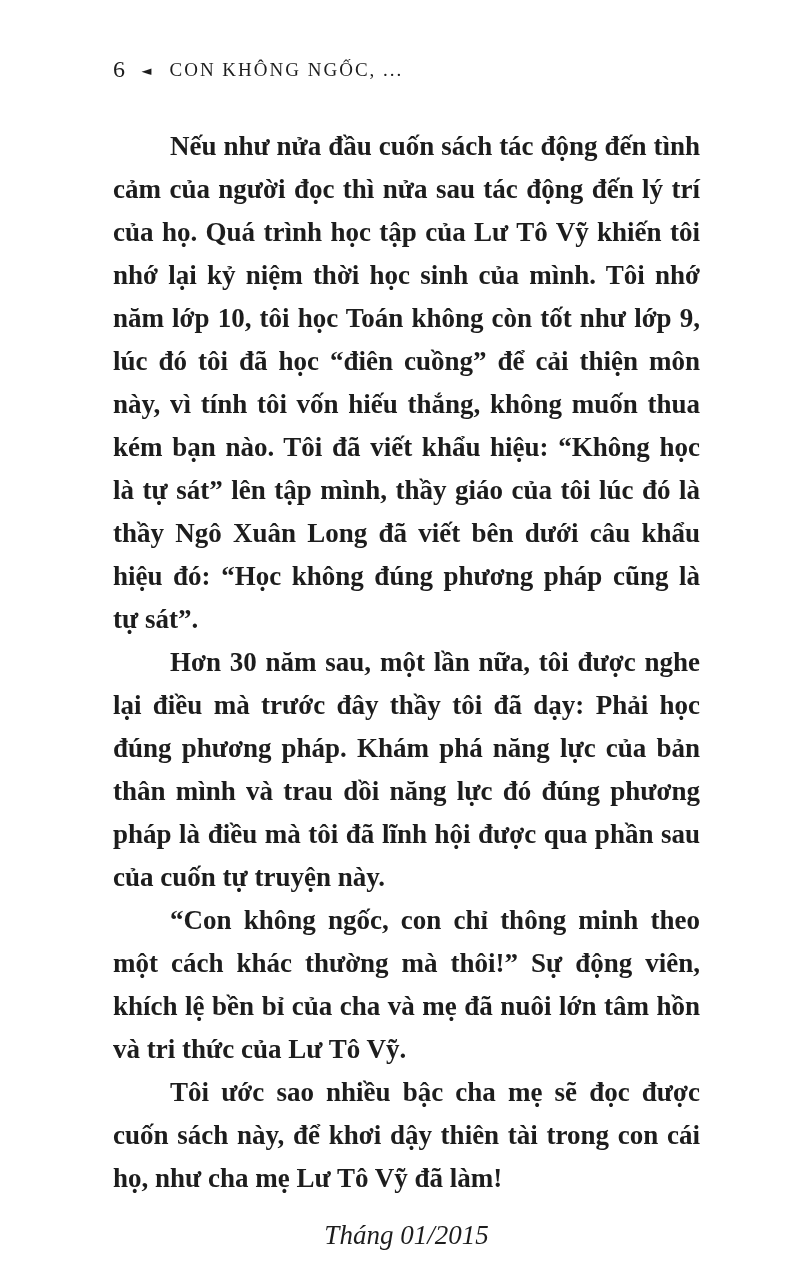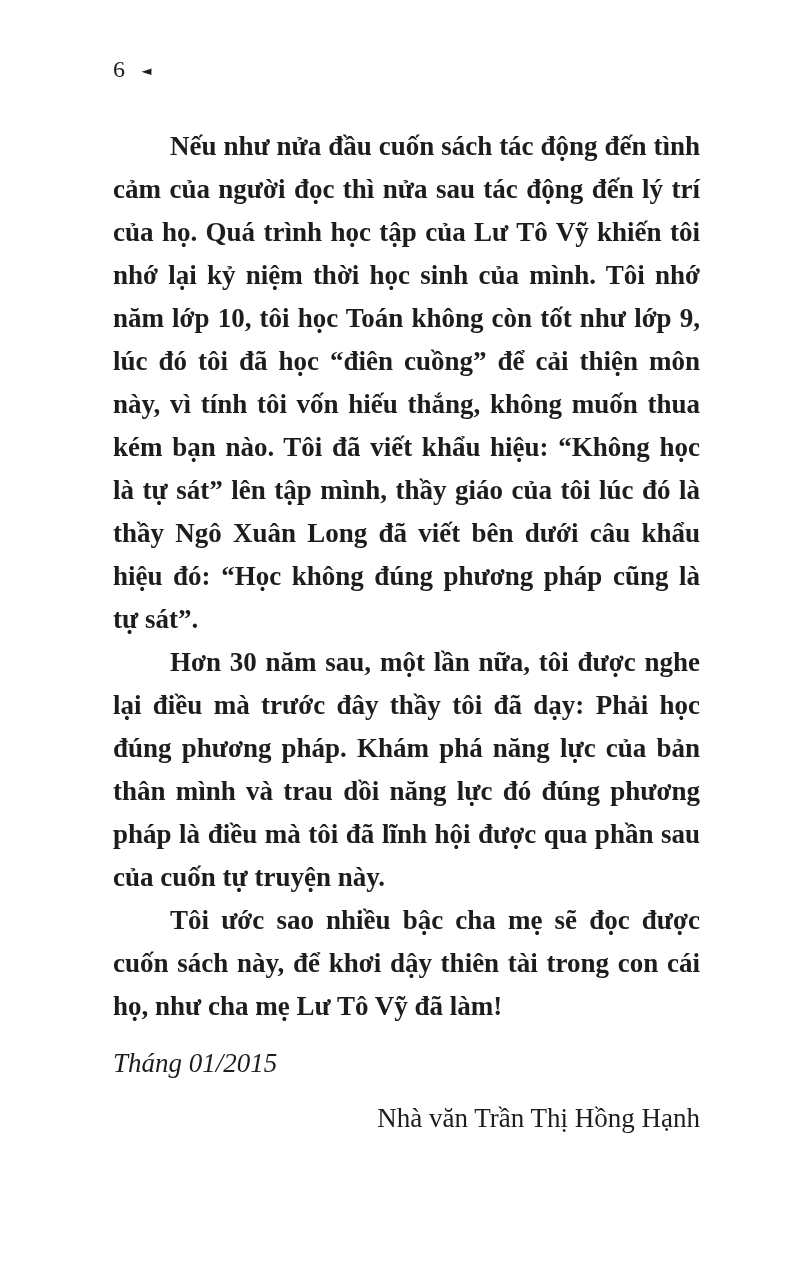--- a/index.html
+++ b/index.html
@@ -45,46 +45,48 @@
     font-size: 27px;
     line-height: 43px;
     text-align: justify;
     text-indent: 57px;
     font-weight: bold;
   }
   .date-line {
     margin: 14px 0 0 0;
     font-size: 27px;
     line-height: 43px;
-    text-align: left;
+    text-align: center;
     font-style: italic;
   }
   .author-line {
     margin: 12px 0 0 0;
     font-size: 27px;
     line-height: 43px;
     text-align: right;
   }
   .author-name {
     font-weight: 400;
   }
 </style>
 </head>
 <body>
 
 <div class="page">
 
   <header class="page-header">
     <span class="page-number">6</span>
     <span class="separator-glyph">◄</span>
+    <span class="running-title">CON KHÔNG NGỐC, ...</span>
   </header>
 
   <main class="page-body">
     <p class="para">Nếu như nửa đầu cuốn sách tác động đến tình cảm của người đọc thì nửa sau tác động đến lý trí của họ. Quá trình học tập của Lư Tô Vỹ khiến tôi nhớ lại kỷ niệm thời học sinh của mình. Tôi nhớ năm lớp 10, tôi học Toán không còn tốt như lớp 9, lúc đó tôi đã học “điên cuồng” để cải thiện môn này, vì tính tôi vốn hiếu thắng, không muốn thua kém bạn nào. Tôi đã viết khẩu hiệu: “Không học là tự sát” lên tập mình, thầy giáo của tôi lúc đó là thầy Ngô Xuân Long đã viết bên dưới câu khẩu hiệu đó: “Học không đúng phương pháp cũng là tự sát”.</p>
     <p class="para">Hơn 30 năm sau, một lần nữa, tôi được nghe lại điều mà trước đây thầy tôi đã dạy: Phải học đúng phương pháp. Khám phá năng lực của bản thân mình và trau dồi năng lực đó đúng phương pháp là điều mà tôi đã lĩnh hội được qua phần sau của cuốn tự truyện này.</p>
+    <p class="para">“Con không ngốc, con chỉ thông minh theo một cách khác thường mà thôi!” Sự động viên, khích lệ bền bỉ của cha và mẹ đã nuôi lớn tâm hồn và tri thức của Lư Tô Vỹ.</p>
     <p class="para">Tôi ước sao nhiều bậc cha mẹ sẽ đọc được cuốn sách này, để khơi dậy thiên tài trong con cái họ, như cha mẹ Lư Tô Vỹ đã làm!</p>
 
     <p class="date-line">Tháng 01/2015</p>
 
     <p class="author-line">
       <span>Nhà văn </span><span class="author-name">Trần Thị Hồng Hạnh</span>
     </p>
   </main>
 
 </div>

